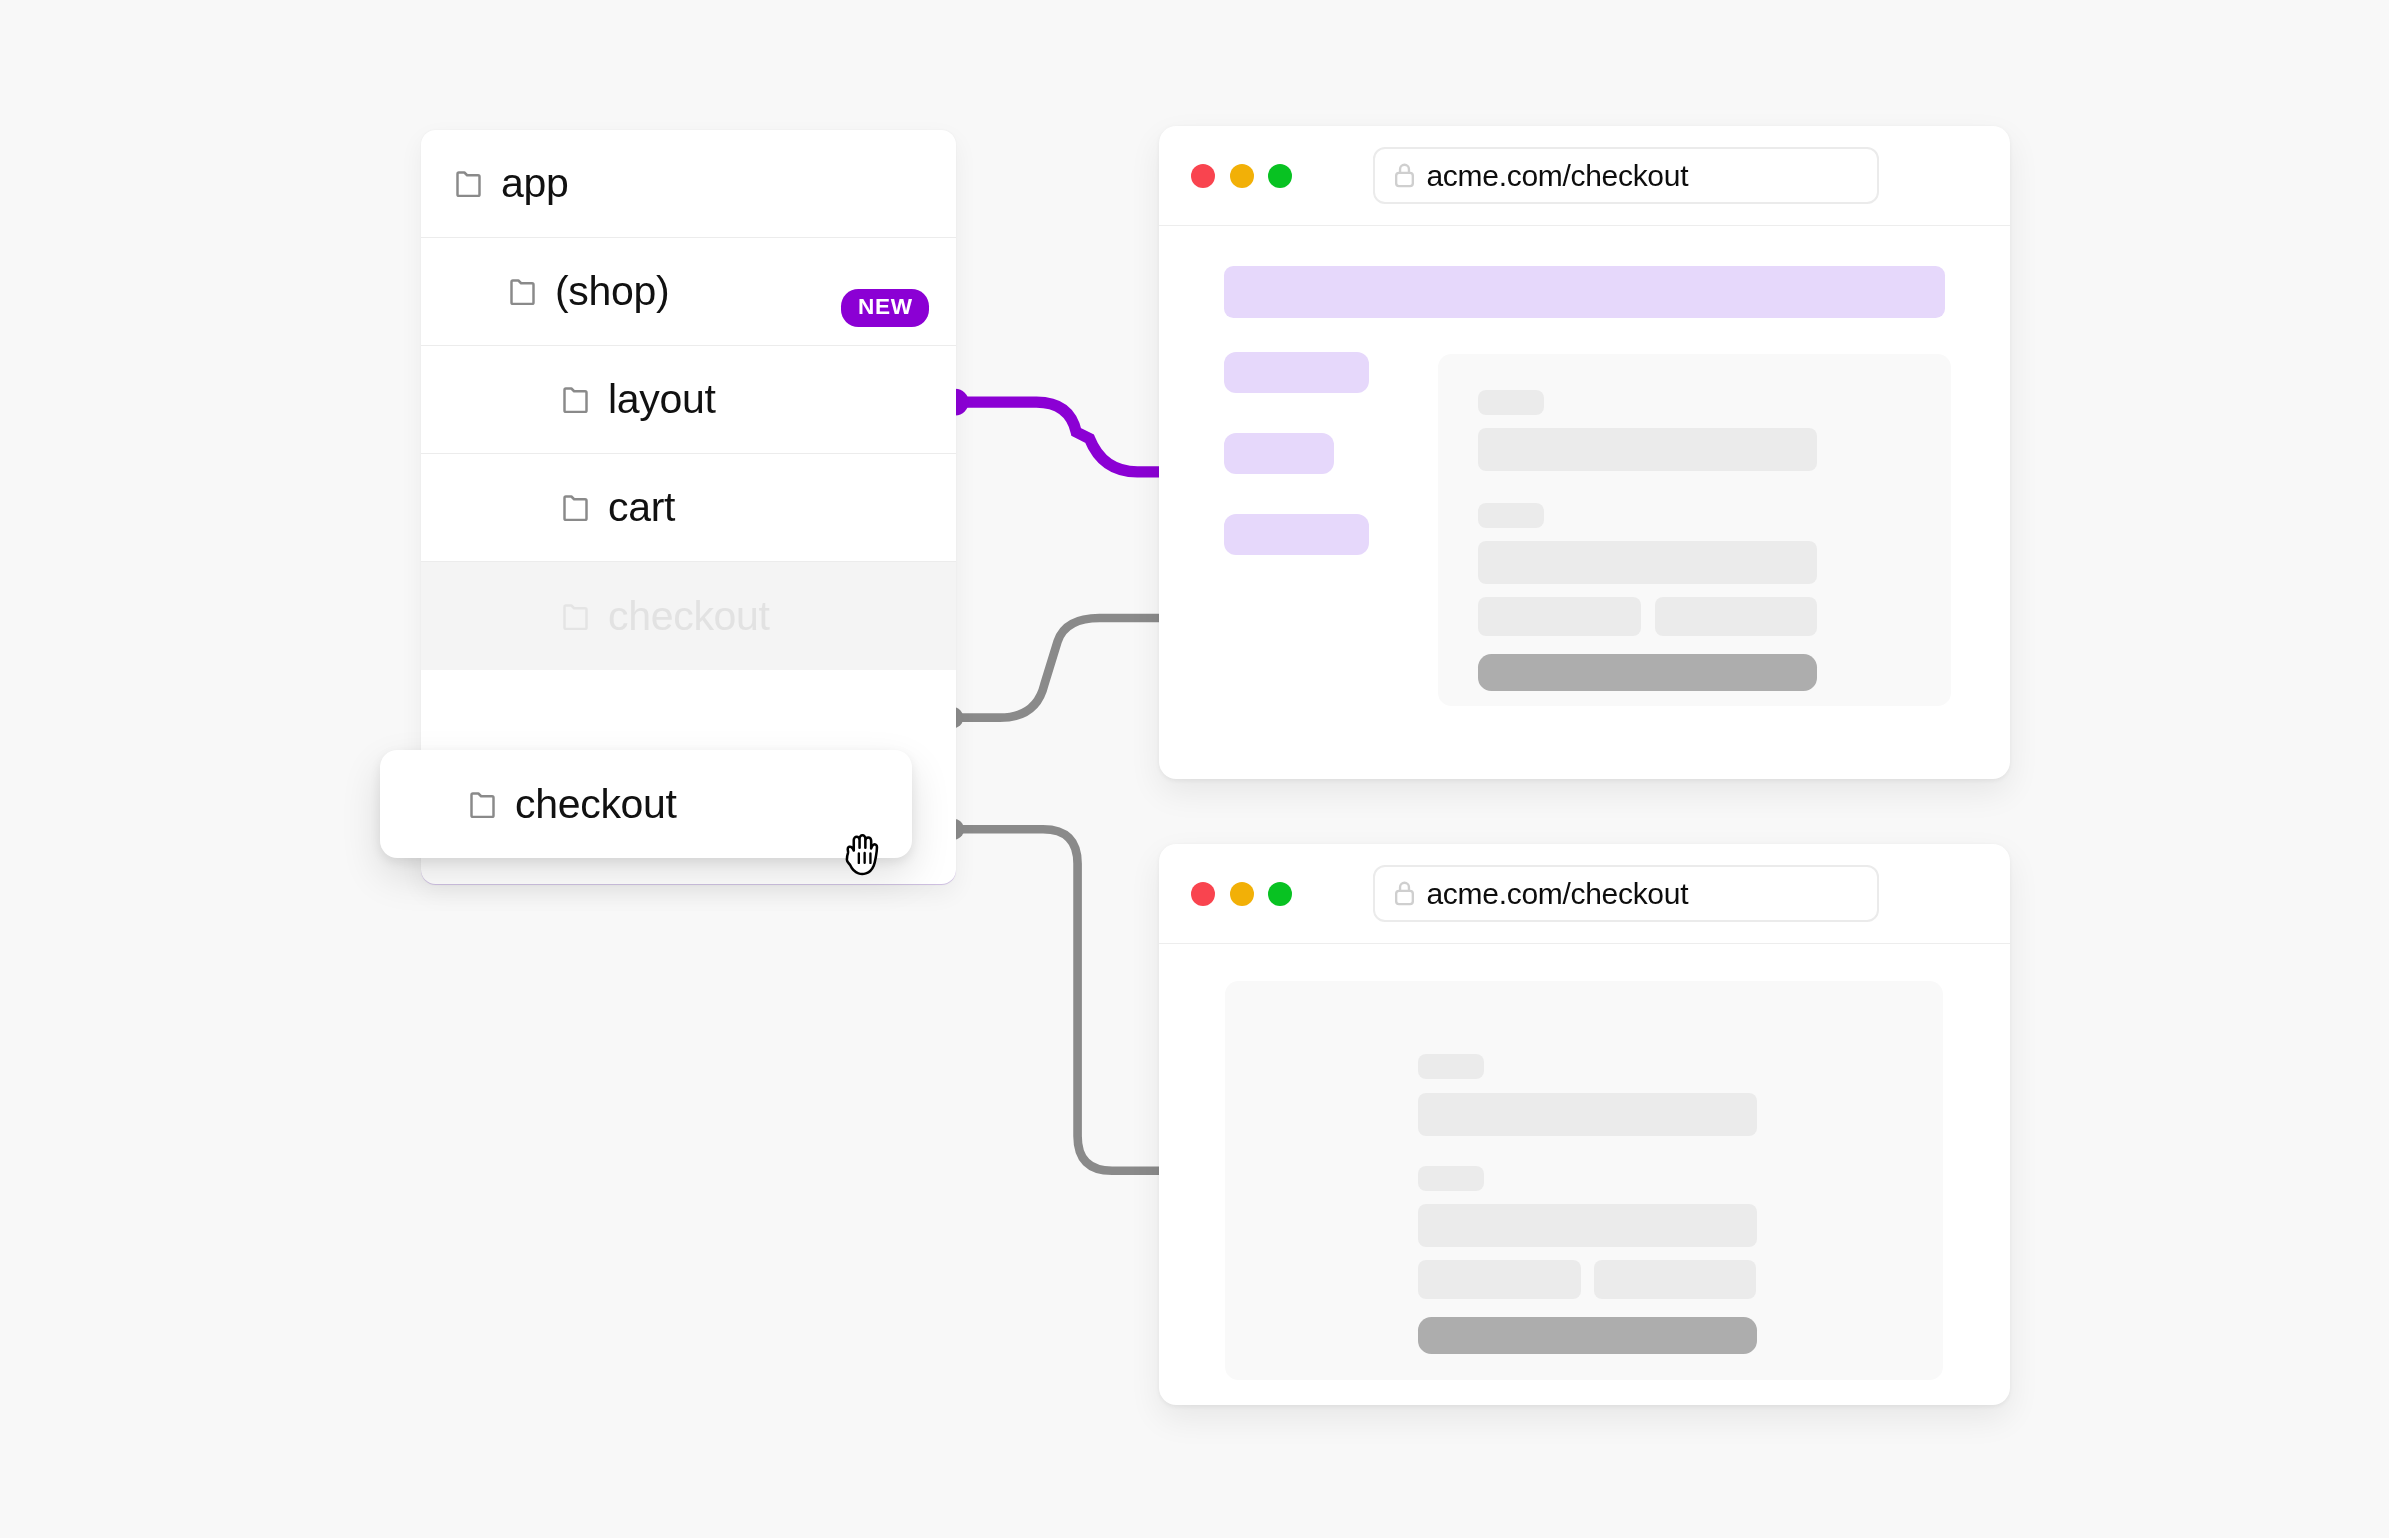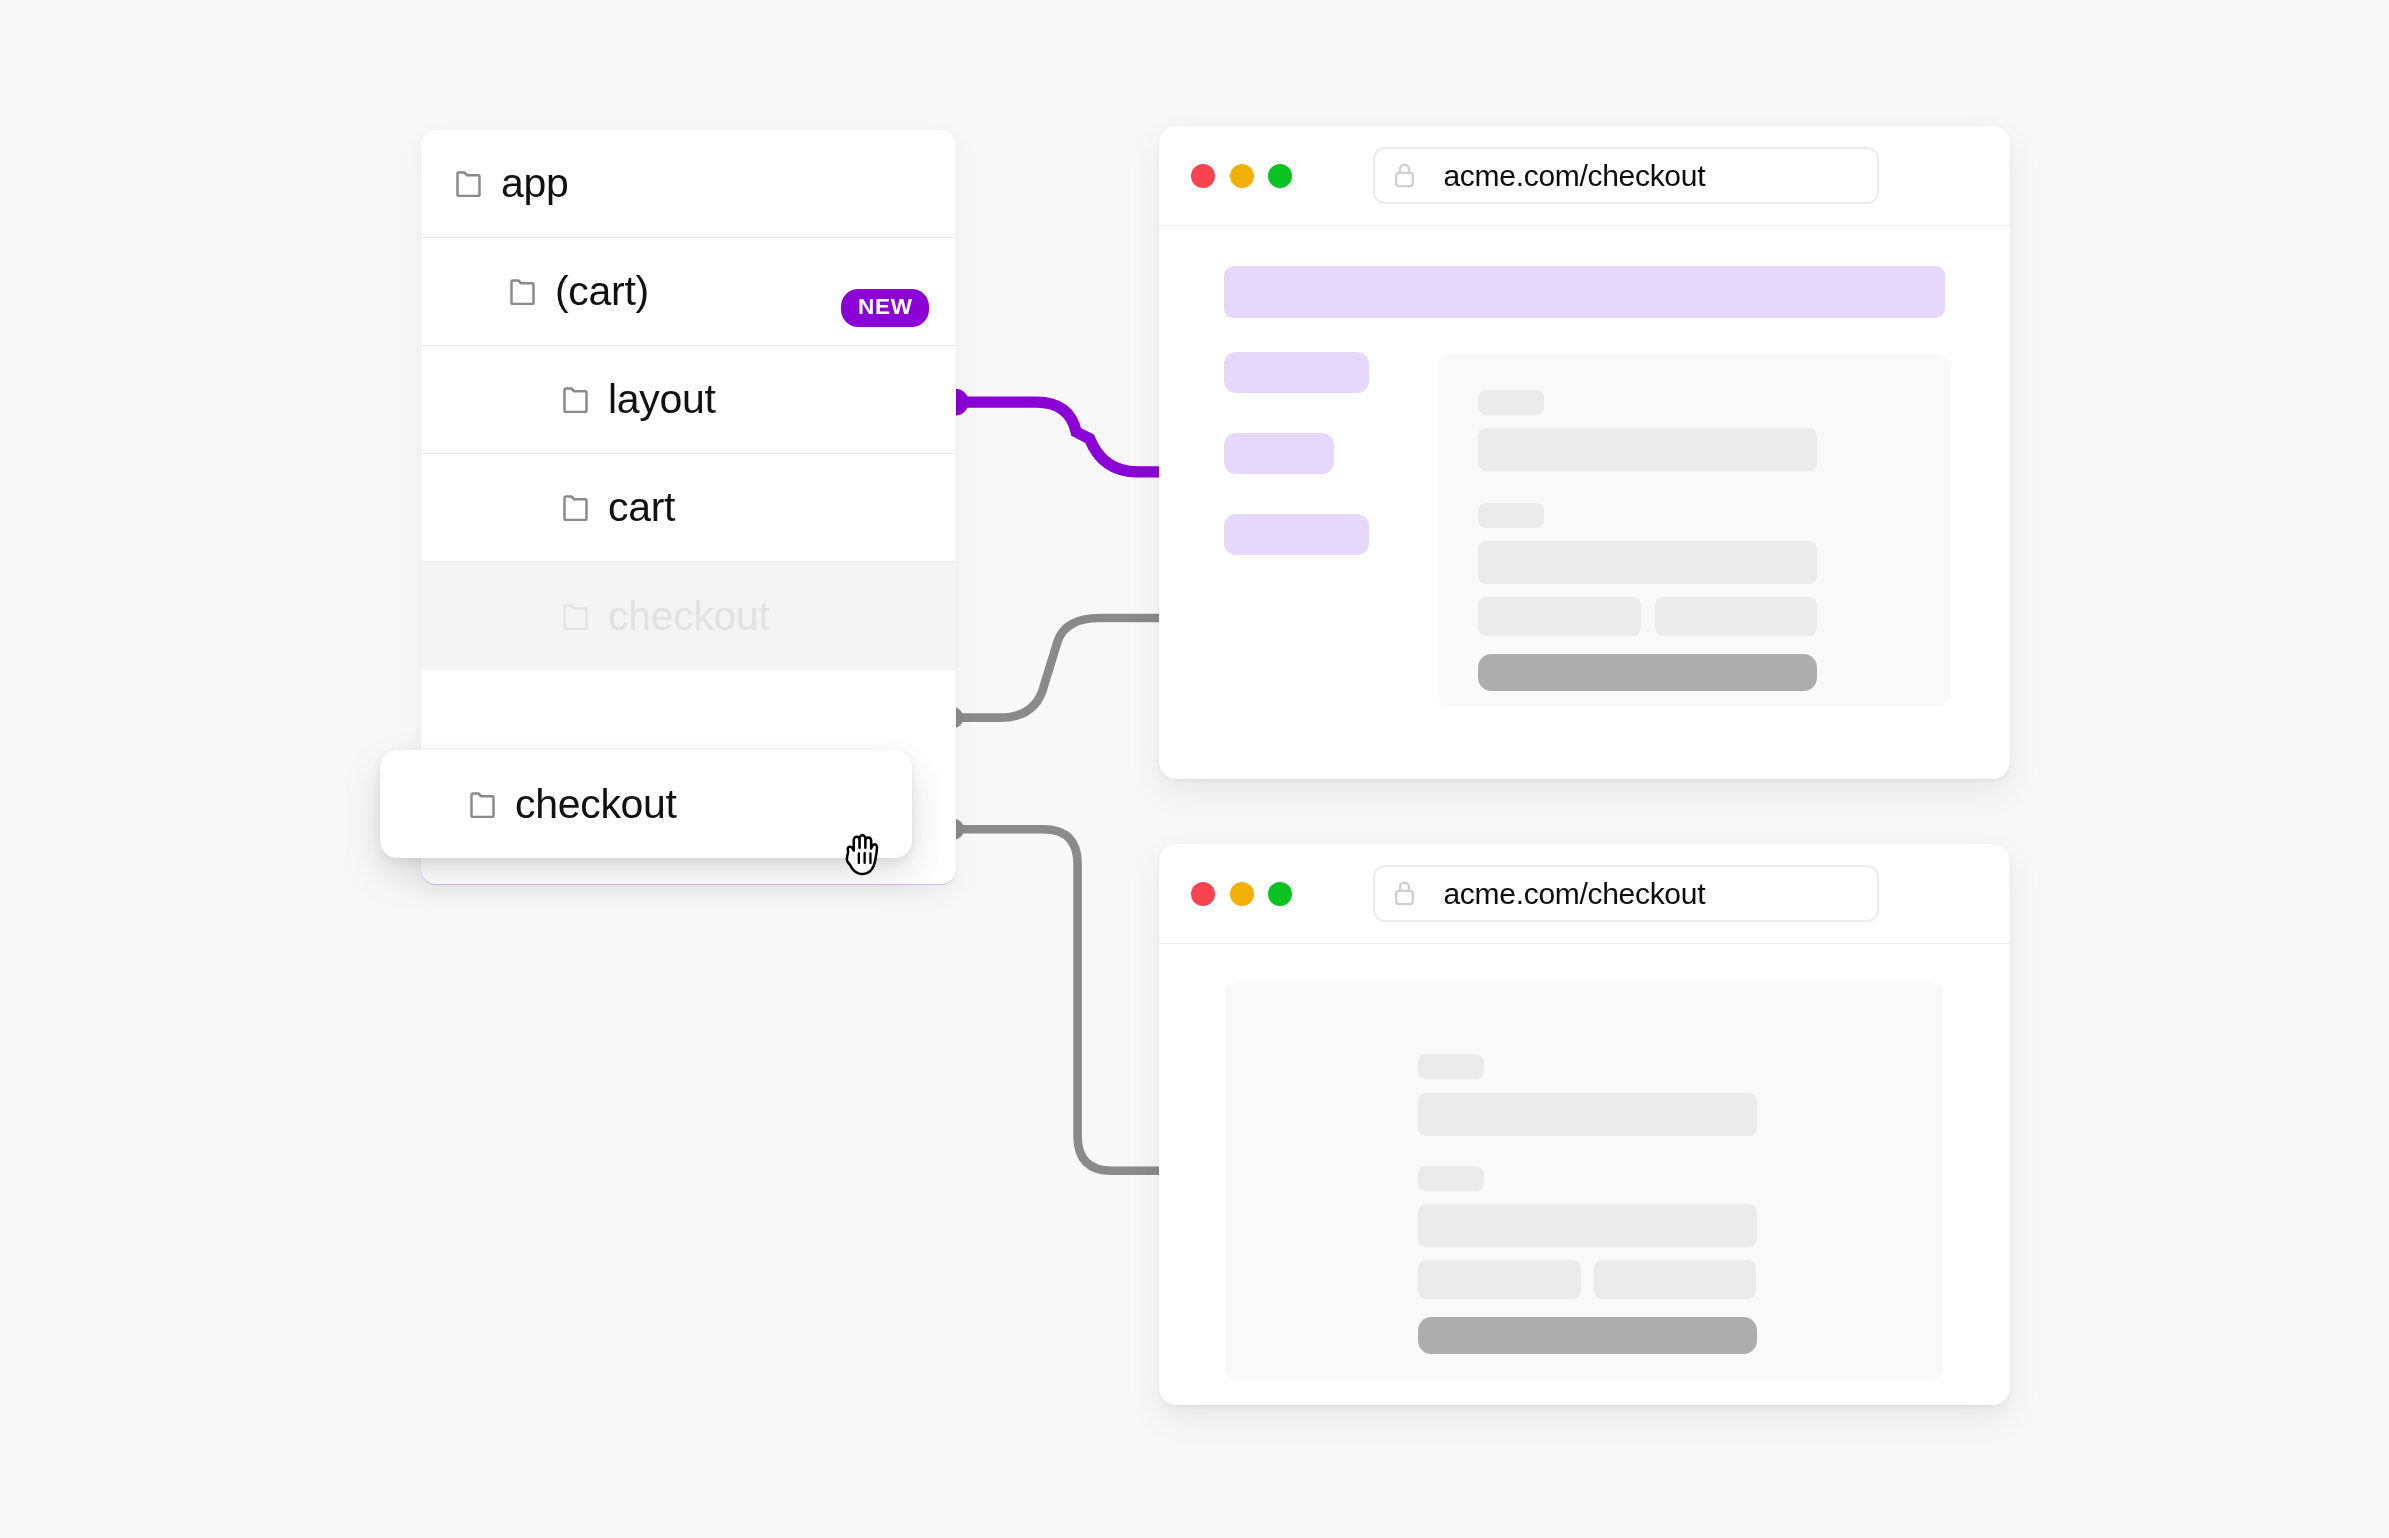--- a/index.html
+++ b/index.html
@@ -114,21 +114,21 @@
   .light.green { background: #08c222; }
   .urlbar {
     flex: 1;
     max-width: 506px;
     height: 57px;
     border: 2px solid #ebebeb;
     border-radius: 12px;
     display: flex;
     align-items: center;
     padding: 0 17.3px;
-    gap: 26px;
+    gap: 9px;
   }
   .url-text { font-size: 30px; color: #0d0d0d; letter-spacing: -0.3px; }
 
   .viewport { position: relative; width: 100%; }
 
   
   .hero-bar {
     position: absolute; left: 65px; top: 40px;
     width: 721px; height: 52px;
     background: #e6d8fb; border-radius: 9.3px;
@@ -191,21 +191,21 @@
       <span class="row-label">app</span>
     </div>
 
     <div class="tree-row">
       <span class="indent lvl1"></span>
       <span class="row-icon">
         <svg class="ic ic-folder" width="33" height="33" viewBox="0 0 24 24" fill="none" stroke-width="1.8" stroke-linecap="round" stroke-linejoin="round">
           <path d="M4 20V5a1 1 0 0 1 1-1h4l2 2h8a1 1 0 0 1 1 1v13a1 1 0 0 1-1 1H5a1 1 0 0 1-1-1z"></path>
         </svg>
       </span>
-      <span class="row-label">(cart)</span>
+      <span class="row-label">(shop)</span>
       <span class="badge">NEW</span>
     </div>
 
 
     <div class="tree-row">
       <span class="indent lvl2"></span>
       <span class="row-icon">
         <svg class="ic ic-folder" width="33" height="33" viewBox="0 0 24 24" fill="none" stroke-width="1.8" stroke-linecap="round" stroke-linejoin="round">
           <path d="M4 20V5a1 1 0 0 1 1-1h4l2 2h8a1 1 0 0 1 1 1v13a1 1 0 0 1-1 1H5a1 1 0 0 1-1-1z"></path>
         </svg>

